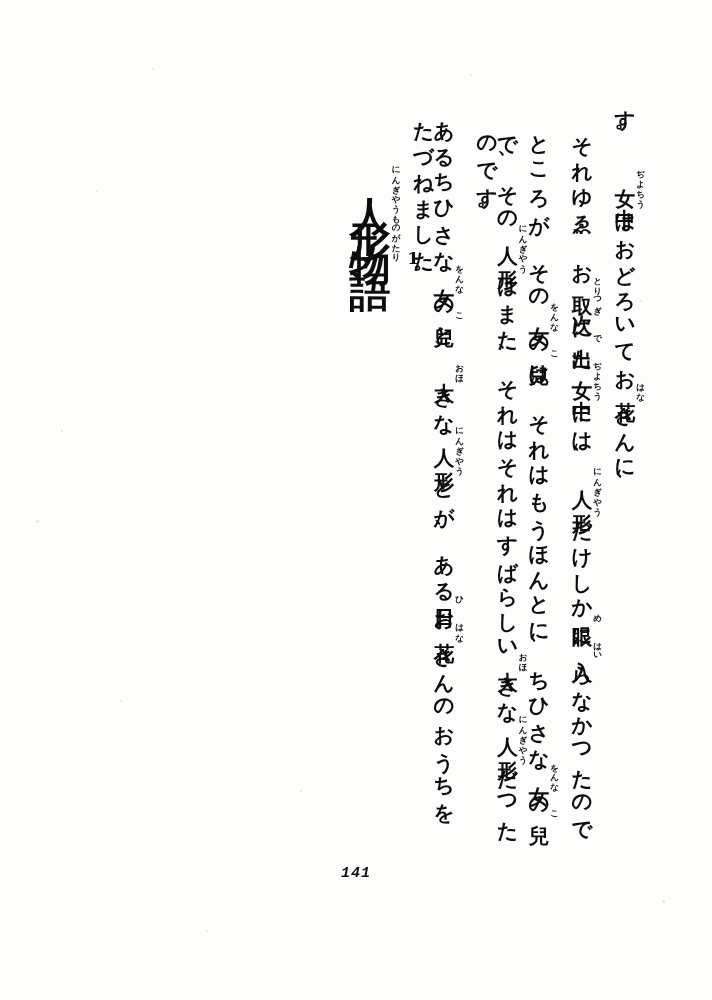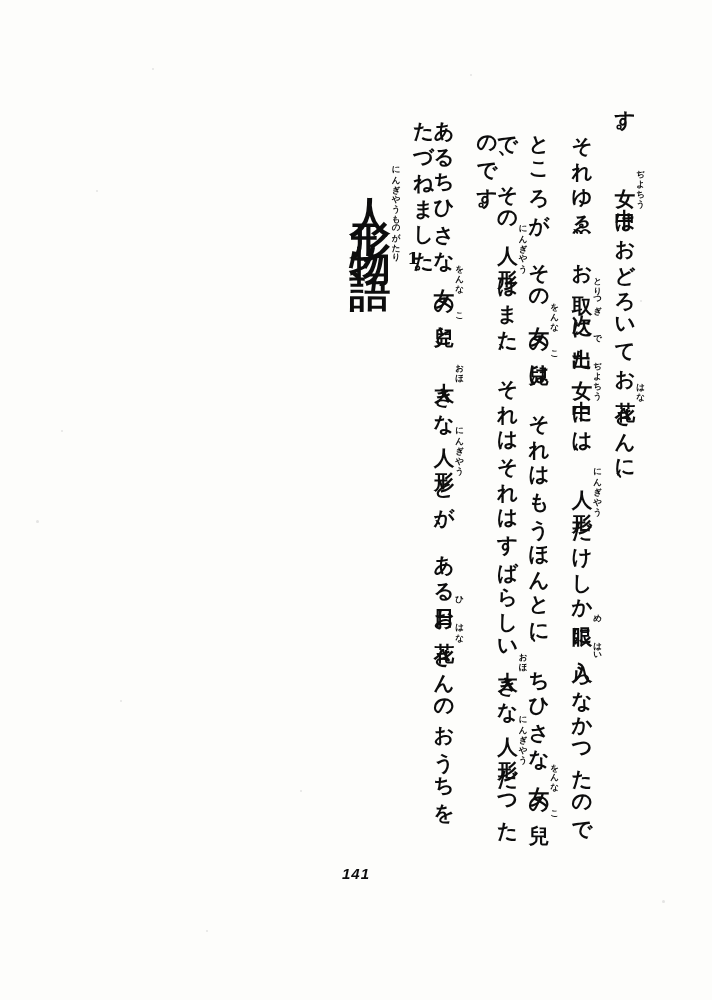--- a/index.html
+++ b/index.html
@@ -86,21 +86,21 @@
     font-weight: 700;
     font-size: 17px;
   }
 
   .page-num {
     position: absolute;
     bottom: 118px;
     left: 0;
     width: 712px;
     text-align: center;
-    font-family: Liberation Sans, sans-serif;
+    font-family: Liberation Mono, monospace;
     font-weight: 700;
     font-style: italic;
     font-size: 15px;
     letter-spacing: 1px;
   }
 </style>
 </head>
 <body>
 
 <div class="page">

